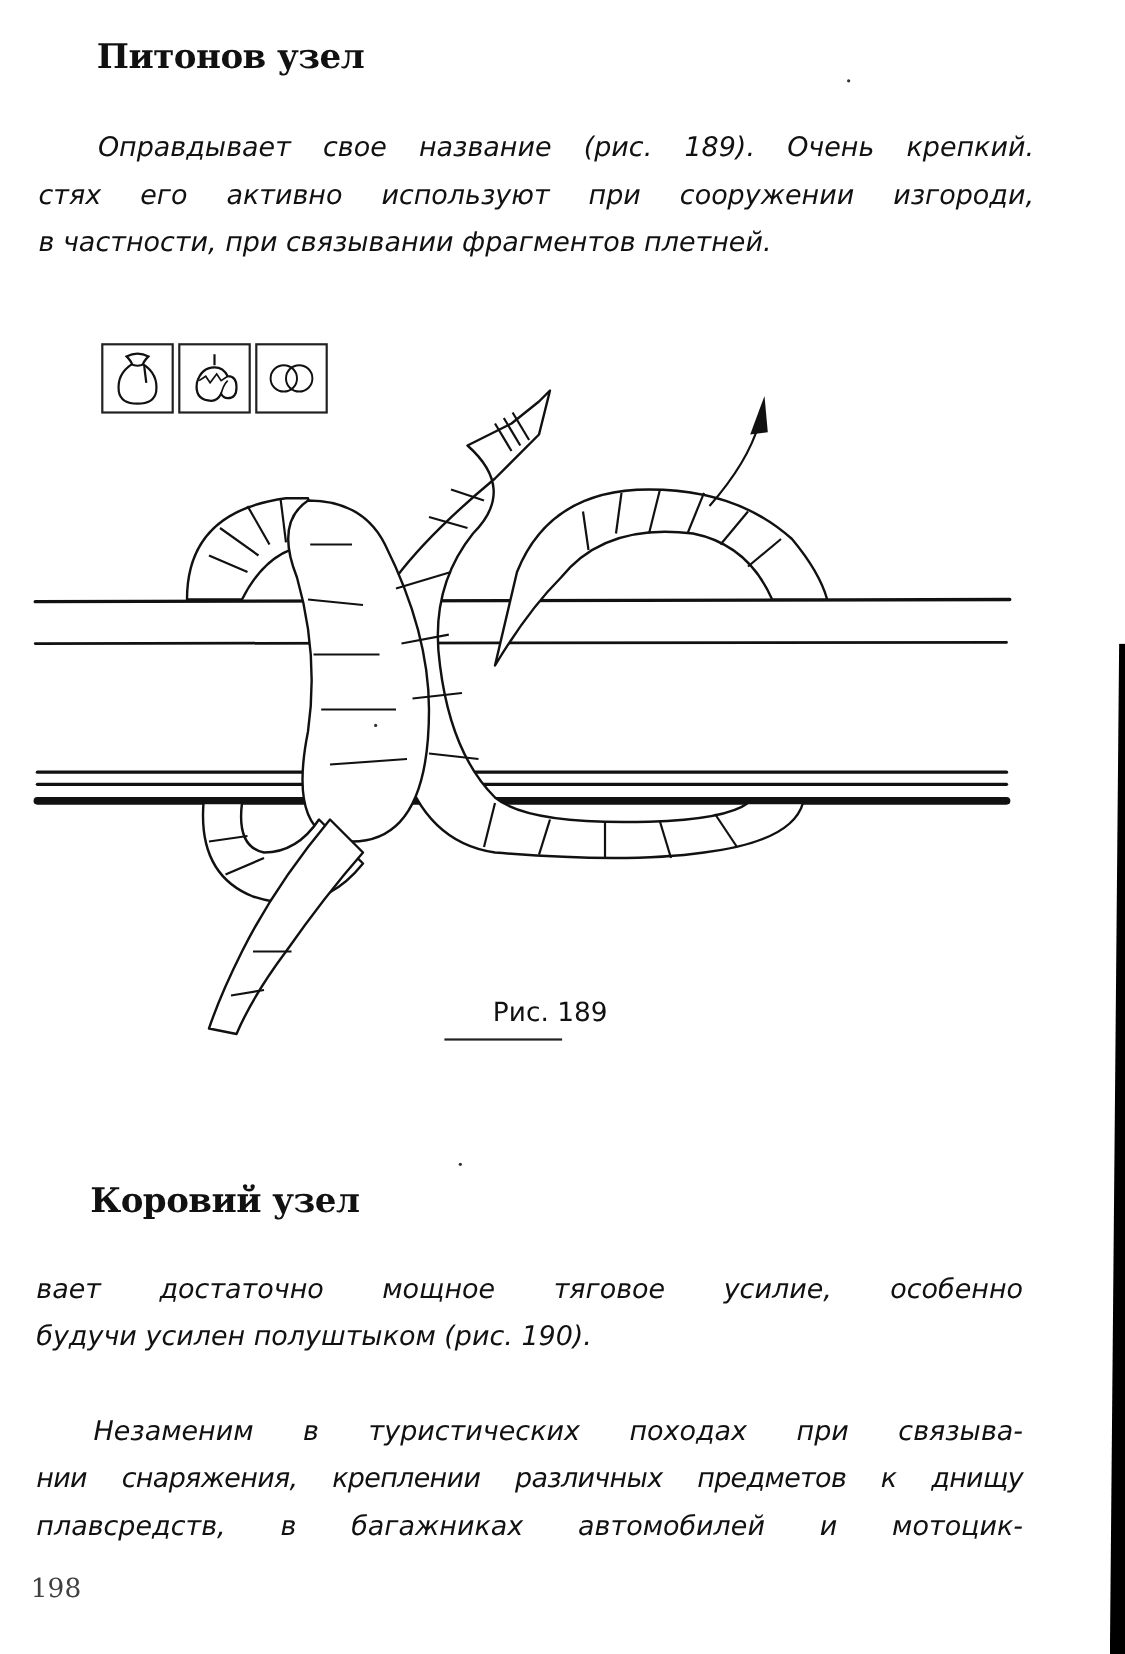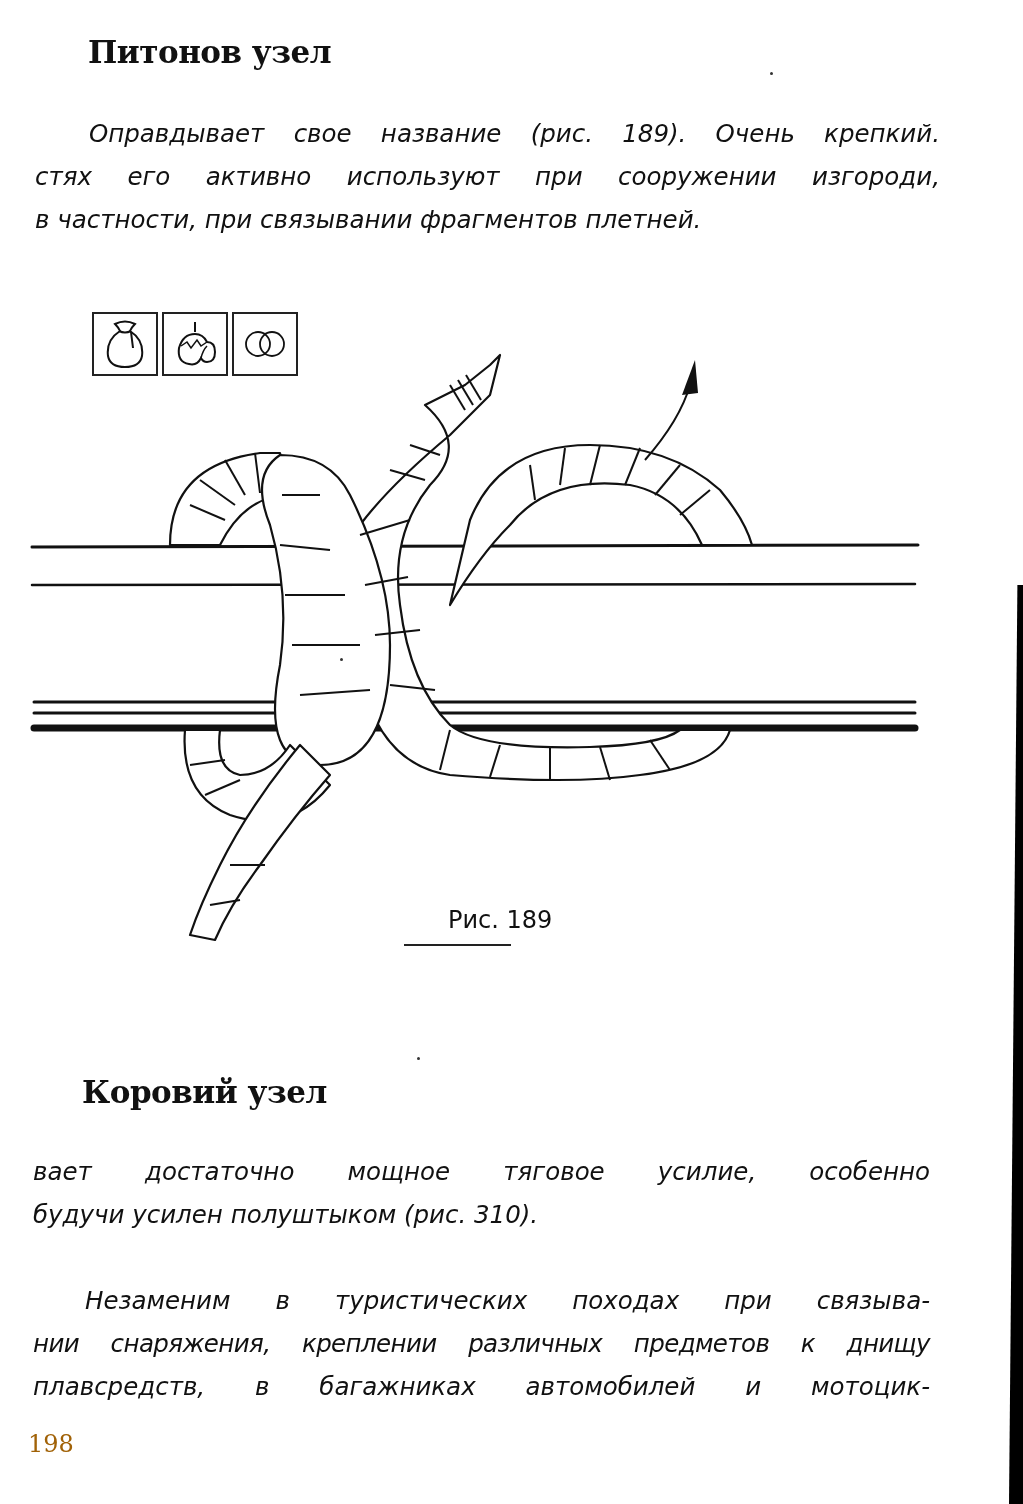--- a/index.html
+++ b/index.html
@@ -6,21 +6,21 @@
   body { width: 1023px; height: 1504px; position: relative; overflow: hidden; color: #111; font-family: "DejaVu Sans", sans-serif; }
   .heading { position: absolute; font-family: "DejaVu Serif", serif; font-weight: bold; font-size: 31px; letter-spacing: -0.5px; color: #111; margin: 0; }
   .para { position: absolute; font-family: "DejaVu Sans", sans-serif; font-size: 24.5px; line-height: 43px; text-align: justify; color: #111; margin: 0; }
   .para .line { display: block; text-align: justify; text-align-last: justify; white-space: nowrap; font-style: italic; }
   .para .line.last { text-align-last: left; }
   .icons { position: absolute; left: 92px; top: 312px; display: flex; gap: 4px; }
   .icon-box { width: 66px; height: 64px; border: 2px solid #222; box-sizing: border-box; display: flex; align-items: center; justify-content: center; background: #fff; }
   .figure { position: absolute; left: 30px; top: 345px; }
   .caption { position: absolute; left: 403px; top: 906px; font-size: 24px; color: #111; margin-left: 45px; }
   .caption-rule { position: absolute; left: 404px; top: 944px; width: 107px; height: 2px; background: #222; }
-  .page-number { position: absolute; left: 28px; top: 1430px; font-family: "DejaVu Serif", serif; font-size: 24px; color: #a16207; }
+  .page-number { position: absolute; left: 28px; top: 1430px; font-family: "DejaVu Serif", serif; font-size: 24px; color: #404040; }
   .edge-shadow { position: absolute; right: 0; top: 585px; width: 14px; height: 919px; background: #000; clip-path: polygon(60% 0, 100% 0, 100% 100%, 0 100%); }
   .speck { position: absolute; width: 3px; height: 3px; background: #333; border-radius: 50%; }
 </style>
 </head>
 <body>
 
 <h1 class="heading" style="left:88px; top:34px;">Питонов узел</h1>
 
 <div class="para" style="left:35px; top:112px; width:905px;">
   <span class="line" style="padding-left:54px;">Оправдывает свое название (рис. 189). Очень крепкий.</span>
@@ -122,21 +122,21 @@
   </svg>
 </div>
 
 <span class="caption">Рис. 189</span>
 <div class="caption-rule"></div>
 
 <h1 class="heading" style="left:82px; top:1074px;">Коровий узел</h1>
 
 <div class="para" style="left:33px; top:1150px; width:897px;">
   <span class="line">вает достаточно мощное тяговое усилие, особенно</span>
-  <span class="line last">будучи усилен полуштыком (рис. 310).</span>
+  <span class="line last">будучи усилен полуштыком (рис. 190).</span>
 </div>
 
 <div class="para" style="left:33px; top:1279px; width:897px;">
   <span class="line" style="padding-left:52px;">Незаменим в туристических походах при связыва-</span>
   <span class="line" style="letter-spacing:-0.6px;">нии снаряжения, креплении различных предметов к днищу</span>
   <span class="line">плавсредств, в багажниках автомобилей и мотоцик-</span>
 </div>
 
 <span class="page-number">198</span>
 

